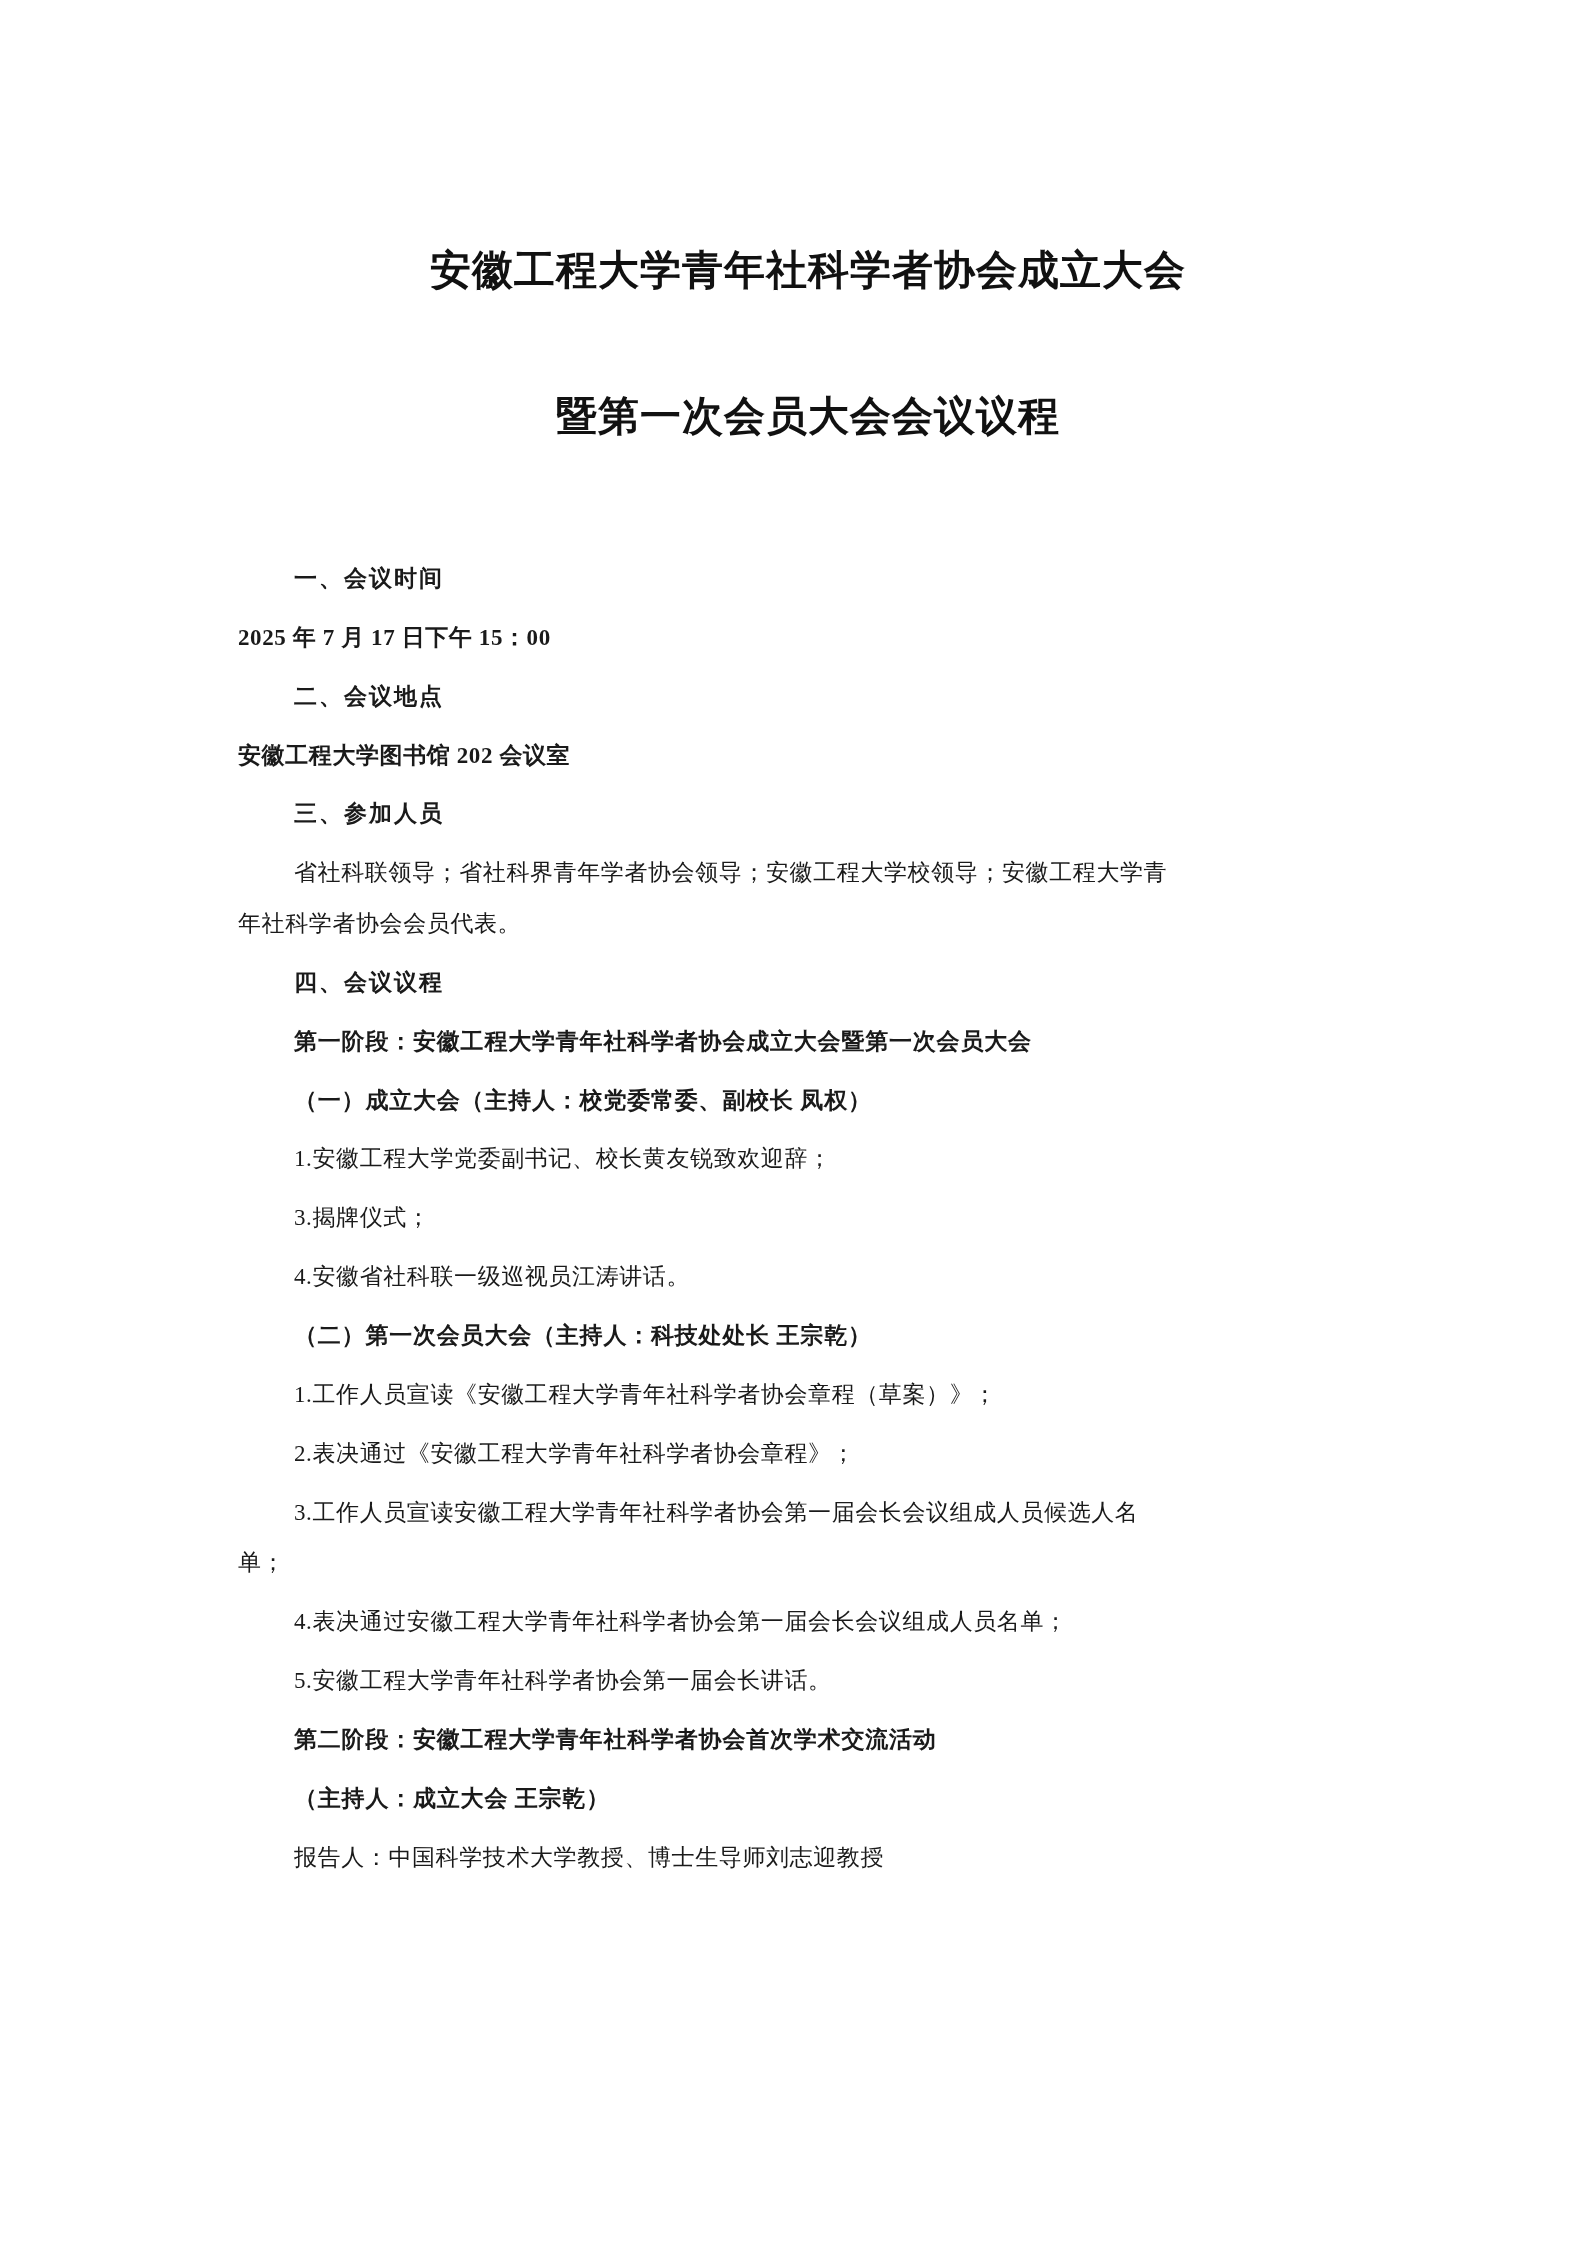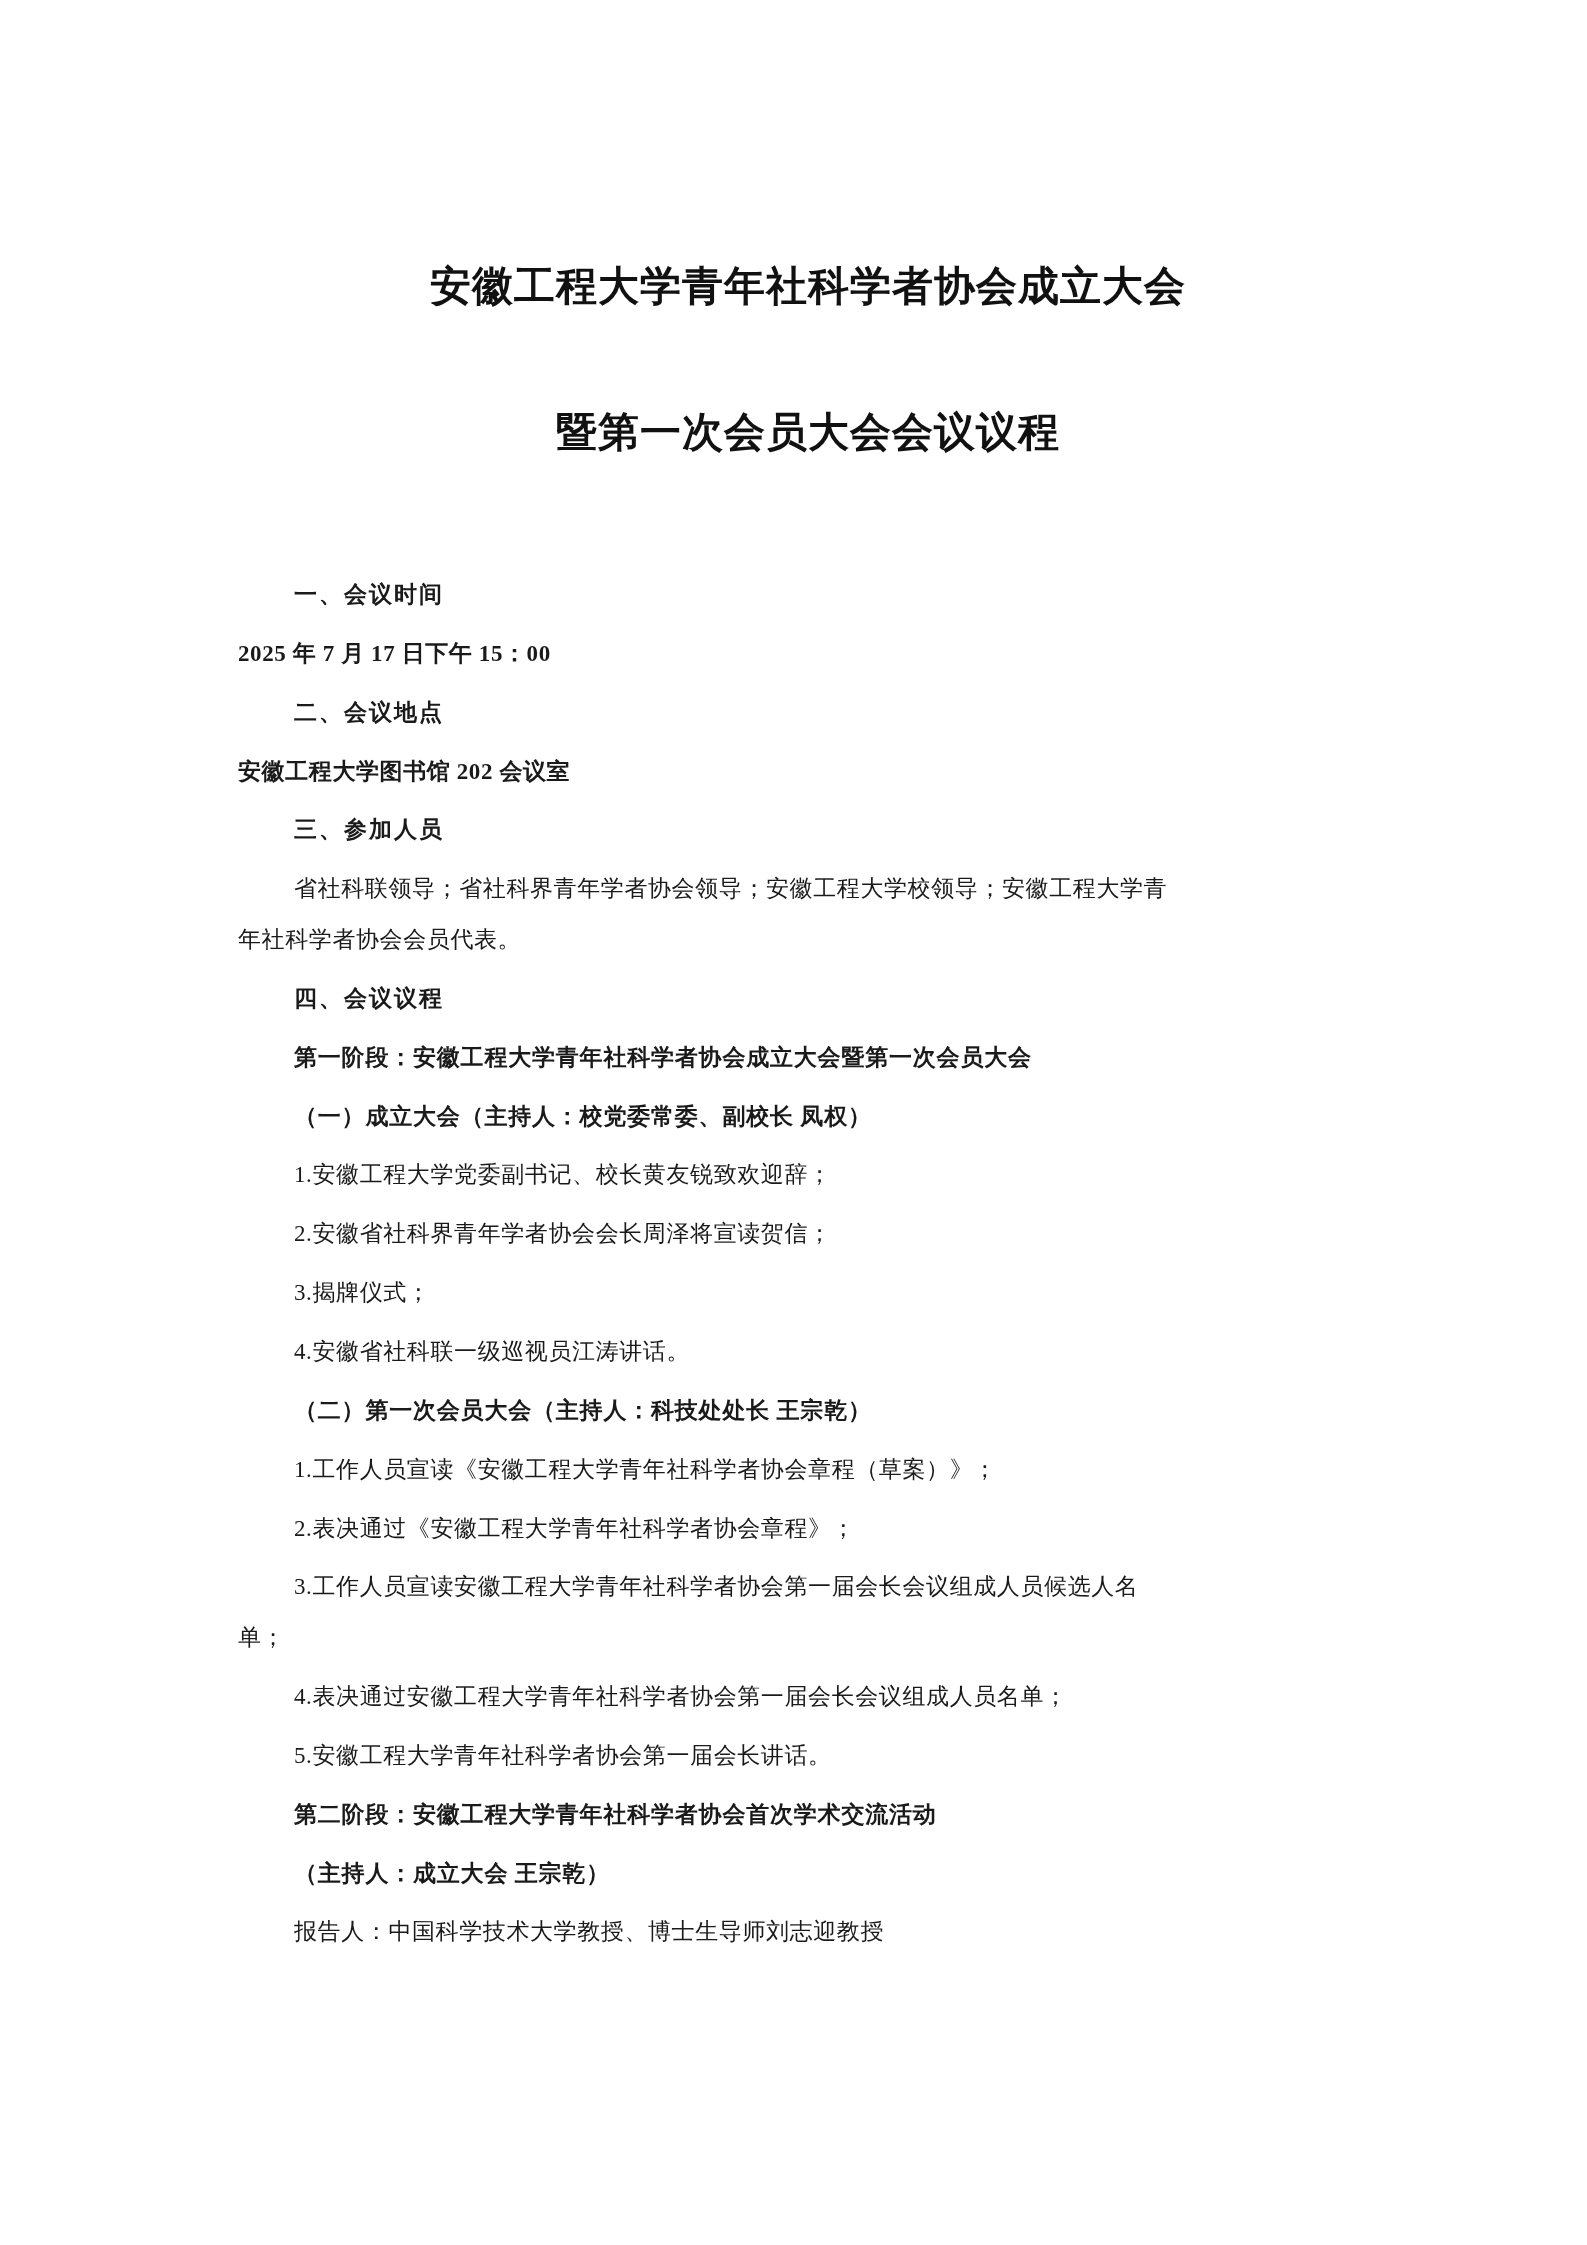--- a/index.html
+++ b/index.html
@@ -19,21 +19,21 @@
     width: 1587px;
     height: 2245px;
     box-sizing: border-box;
     padding: 0;
     background: #ffffff;
     overflow: hidden;
   }
   .content {
     position: absolute;
     left: 238px;
-    top: 16px;
+    top: 0;
     width: 1140px;
   }
   .title-block {
     margin-top: 240px;
     text-align: center;
   }
   .doc-title {
     font-family: "Liberation Serif", "DejaVu Serif", serif;
     font-weight: bold;
     font-size: 41px;
@@ -99,21 +99,20 @@
 
       <p class="heading-num">三、参加人员</p>
       <p class="indent tight">省社科联领导；省社科界青年学者协会领导；安徽工程大学校领导；安徽工程大学青</p>
       <p class="wrap-line">年社科学者协会会员代表。</p>
 
       <p class="heading-num">四、会议议程</p>
 
       <p class="bold">第一阶段：安徽工程大学青年社科学者协会成立大会暨第一次会员大会</p>
       <p class="bold">（一）成立大会（主持人：校党委常委、副校长  凤权）</p>
       <p class="indent">1.安徽工程大学党委副书记、校长黄友锐致欢迎辞；</p>
-      <p class="indent">2.安徽省社科界青年学者协会会长周泽将宣读贺信；</p>
       <p class="indent">3.揭牌仪式；</p>
       <p class="indent">4.安徽省社科联一级巡视员江涛讲话。</p>
 
       <p class="bold">（二）第一次会员大会（主持人：科技处处长  王宗乾）</p>
       <p class="indent">1.工作人员宣读《安徽工程大学青年社科学者协会章程（草案）》；</p>
       <p class="indent">2.表决通过《安徽工程大学青年社科学者协会章程》；</p>
       <p class="indent tight">3.工作人员宣读安徽工程大学青年社科学者协会第一届会长会议组成人员候选人名</p>
       <p class="wrap-line">单；</p>
       <p class="indent">4.表决通过安徽工程大学青年社科学者协会第一届会长会议组成人员名单；</p>
       <p class="indent">5.安徽工程大学青年社科学者协会第一届会长讲话。</p>

